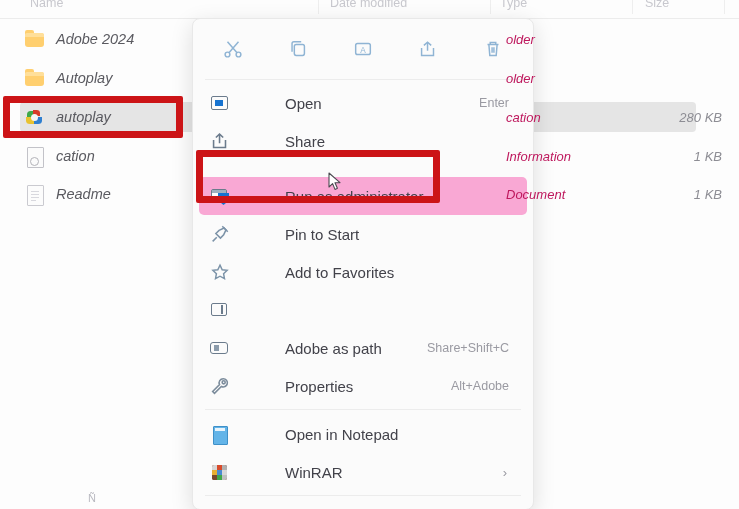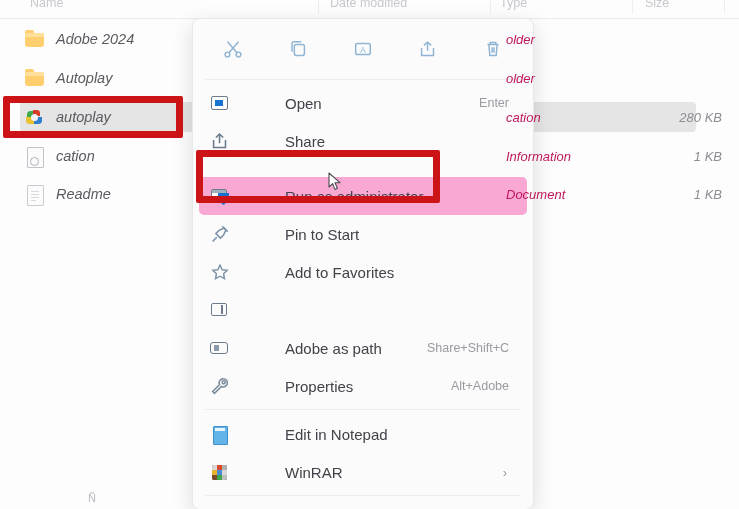--- a/index.html
+++ b/index.html
@@ -446,21 +446,21 @@
       <div class="mi-label">Properties</div>
       <div class="mi-shortcut">Alt+Adobe</div>
     </div>
 
     <div class="ctx-sep" style="top:390px"></div>
 
     <div class="ctx-item" style="top:396px">
       <div class="mi-icon">
         <div class="mi-notepad"></div>
       </div>
-      <div class="mi-label">Edit in Notepad</div>
+      <div class="mi-label">Open in Notepad</div>
     </div>
 
     <div class="ctx-item" style="top:434px">
       <div class="mi-icon">
         <div class="mi-winrar">
           <i style="left:0;top:0;width:5px;height:5px;background:#d8d8d8;"></i>
           <i style="left:5px;top:0;width:5px;height:5px;background:#d84a2a;"></i>
           <i style="left:10px;top:0;width:5px;height:5px;background:#b0b0b0;"></i>
           <i style="left:0;top:5px;width:5px;height:5px;background:#e8b030;"></i>
           <i style="left:5px;top:5px;width:5px;height:5px;background:#4a8ad0;"></i>

